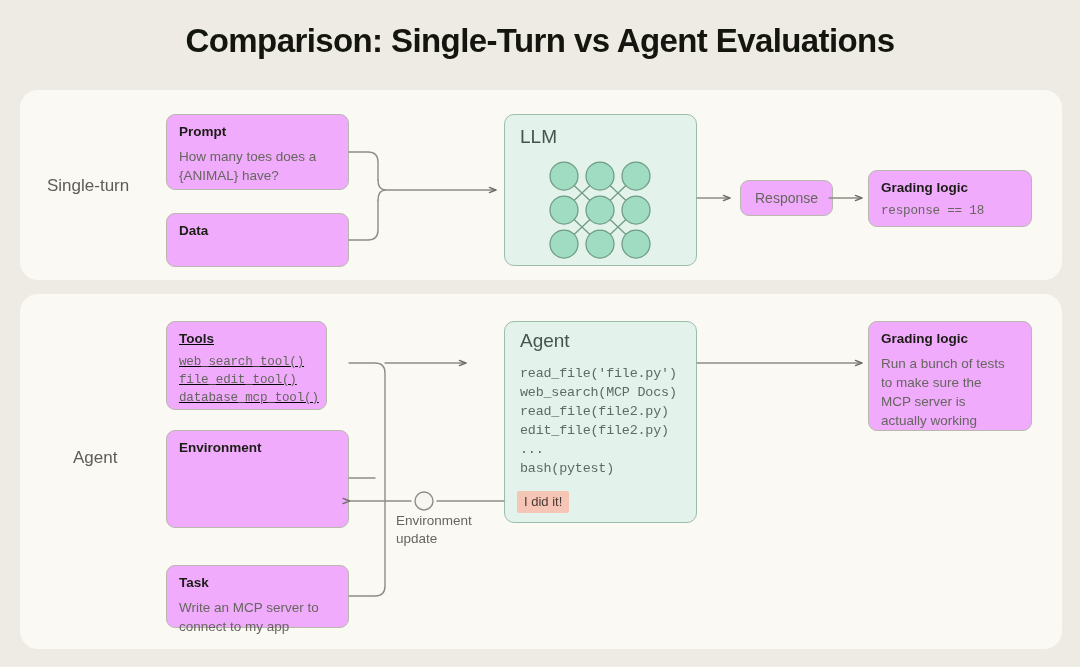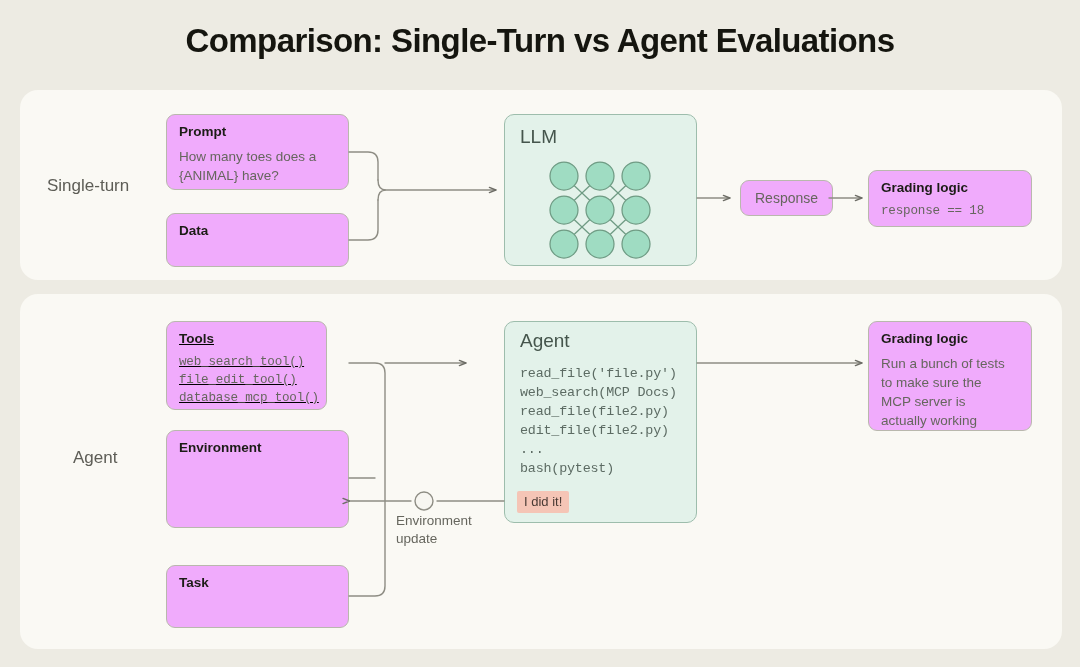--- a/index.html
+++ b/index.html
@@ -178,20 +178,22 @@
 file_edit_tool()
 database_mcp_tool()</div>
 </div>
 
 <div class="card" id="card-env">
   <div class="card-title">Environment</div>
 </div>
 
 <div class="card" id="card-task">
   <div class="card-title">Task</div>
+  <div class="card-body">Write an MCP server to
+connect to my app</div>
 </div>
 
 <div class="mint" id="box-agent"></div>
 <div class="mint-title" id="title-agent">Agent</div>
 <div class="agent-lines mono">read_file('file.py')
 web_search(MCP Docs)
 read_file(file2.py)
 edit_file(file2.py)
 ...
 bash(pytest)</div>

